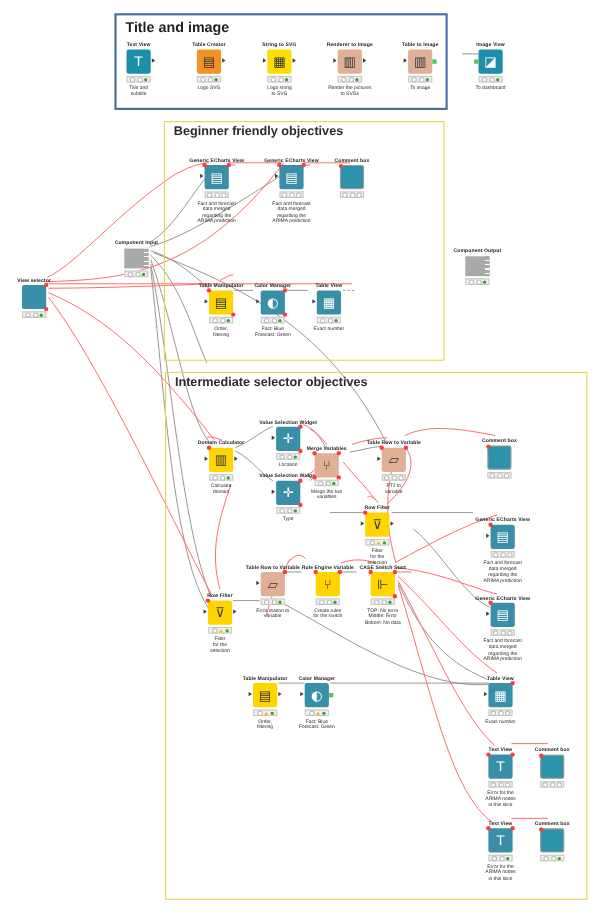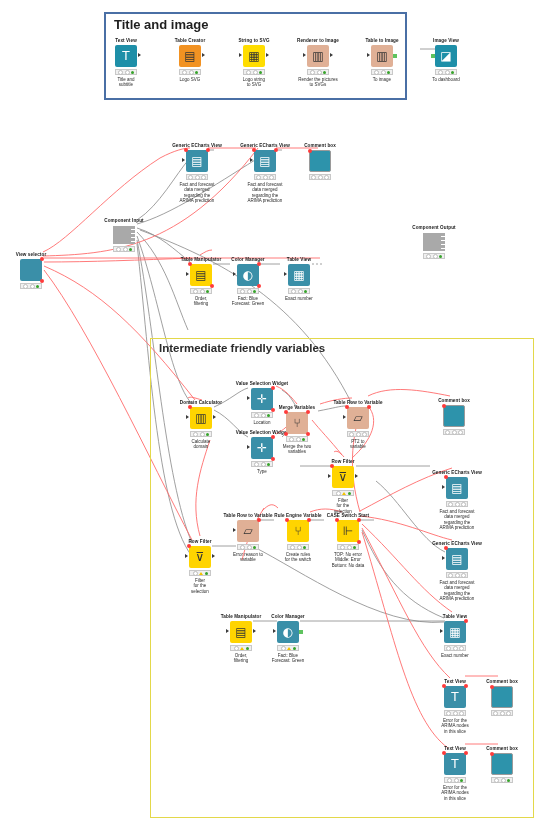--- a/index.html
+++ b/index.html
@@ -138,22 +138,25 @@
       <path d="M465,744 L498,744"></path>
       <path d="M200,536 C190,500 200,470 210,440"></path>
       <path d="M342,455 C330,440 320,430 312,420"></path>
       <path d="M264,508 C250,530 246,545 242,560"></path>
     </g>
   </svg>
 
   <div class="group grp-title" style="left:104px;top:12px;width:303px;height:88px;">
     <span class="glabel">Title and image</span>
   </div>
+  <div class="group grp-beg" style="left:149px;top:110px;width:255px;height:218px;">
+    <span class="glabel">Beginner friendly objectives</span>
+  </div>
   <div class="group grp-int" style="left:150px;top:338px;width:384px;height:480px;">
-    <span class="glabel">Intermediate friendly variables</span>
+    <span class="glabel">Intermediate selector objectives</span>
   </div>
 
   <div id="nodes-layer">
       <div class="node" style="left: 126px; top: 38px;">
         <div class="ntitle">Text View</div>
         <div class="nbox c-teal">
           <span class="glyph w">T</span>
           <span class="pout"></span>
         </div>
         <div class="status">

